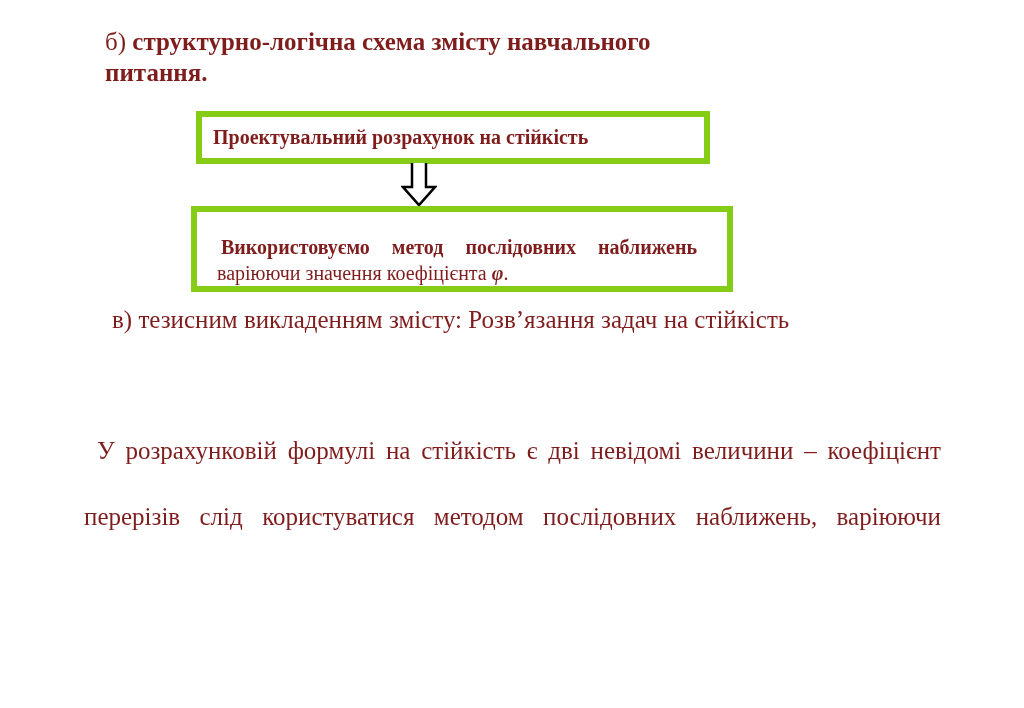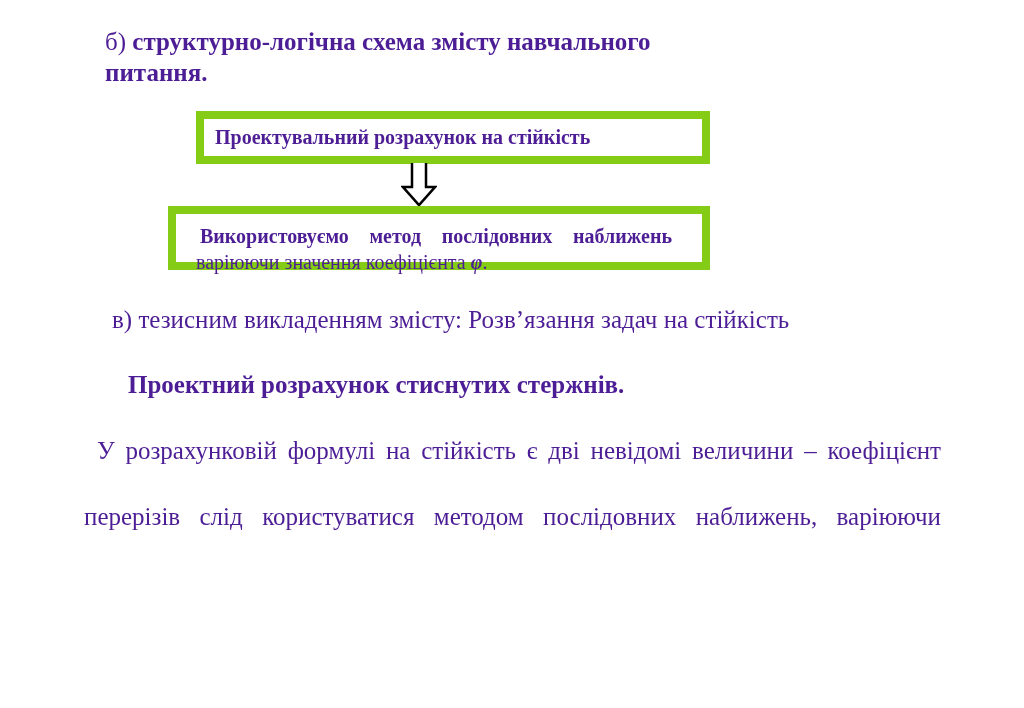--- a/index.html
+++ b/index.html
@@ -5,55 +5,55 @@
   html, body {
     margin: 0;
     padding: 0;
     background: #ffffff;
   }
   .page {
     position: relative;
     width: 1024px;
     height: 708px;
     background: #ffffff;
-    color: #4c1d95;
+    color: #7f1d1d;
     font-family: "Liberation Serif", "DejaVu Serif", serif;
     overflow: hidden;
   }
   .abs { position: absolute; }
   .b { font-weight: bold; }
   .bi { font-weight: bold; font-style: italic; }
 
   
   .heading {
     left: 105px; top: 26px;
     font-size: 25px;
     line-height: 31px;
     width: 640px;
   }
 
   
   .flowbox {
-    border: 8px solid #84cc16;
+    border: 6px solid #84cc16;
     background: #ffffff;
     box-sizing: border-box;
   }
   .box1 {
     left: 196px; top: 111px;
     width: 514px; height: 53px;
     display: flex;
     align-items: center;
     padding-left: 11px;
     font-size: 20px;
     font-weight: bold;
   }
   .box2 {
-    left: 168px; top: 206px;
-    width: 542px; height: 64px;
-    padding-top: 9px;
+    left: 191px; top: 206px;
+    width: 542px; height: 86px;
+    padding-top: 22px;
     font-size: 20px;
     line-height: 26px;
   }
   .box2-line1 {
     font-weight: bold;
     margin-left: 24px;
     margin-right: 30px;
     text-align: justify;
     text-align-last: justify;
   }
@@ -130,21 +130,20 @@
     </svg>
   </div>
 
   <div class="abs flowbox box2">
     <div class="box2-line1">Використовуємо метод послідовних наближень</div>
     <div class="box2-line2"><span>варіюючи значення коефіцієнта </span><span class="bi">φ</span><span>.</span></div>
   </div>
 
   <div class="abs section-v">в) тезисним викладенням змісту: Розв’язання задач на стійкість</div>
 
-  <div class="abs subheading">Проектний розрахунок стиснутих стержнів.</div>
 
   <div class="abs paragraph">
     <div class="pline-just indent1">У розрахунковій формулі на стійкість є дві невідомі величини – коефіцієнт</div>
     <div class="pline-just">перерізів слід користуватися методом послідовних наближень, варіюючи</div>
   </div>
 
 
 </div>
 
 </body></html>

